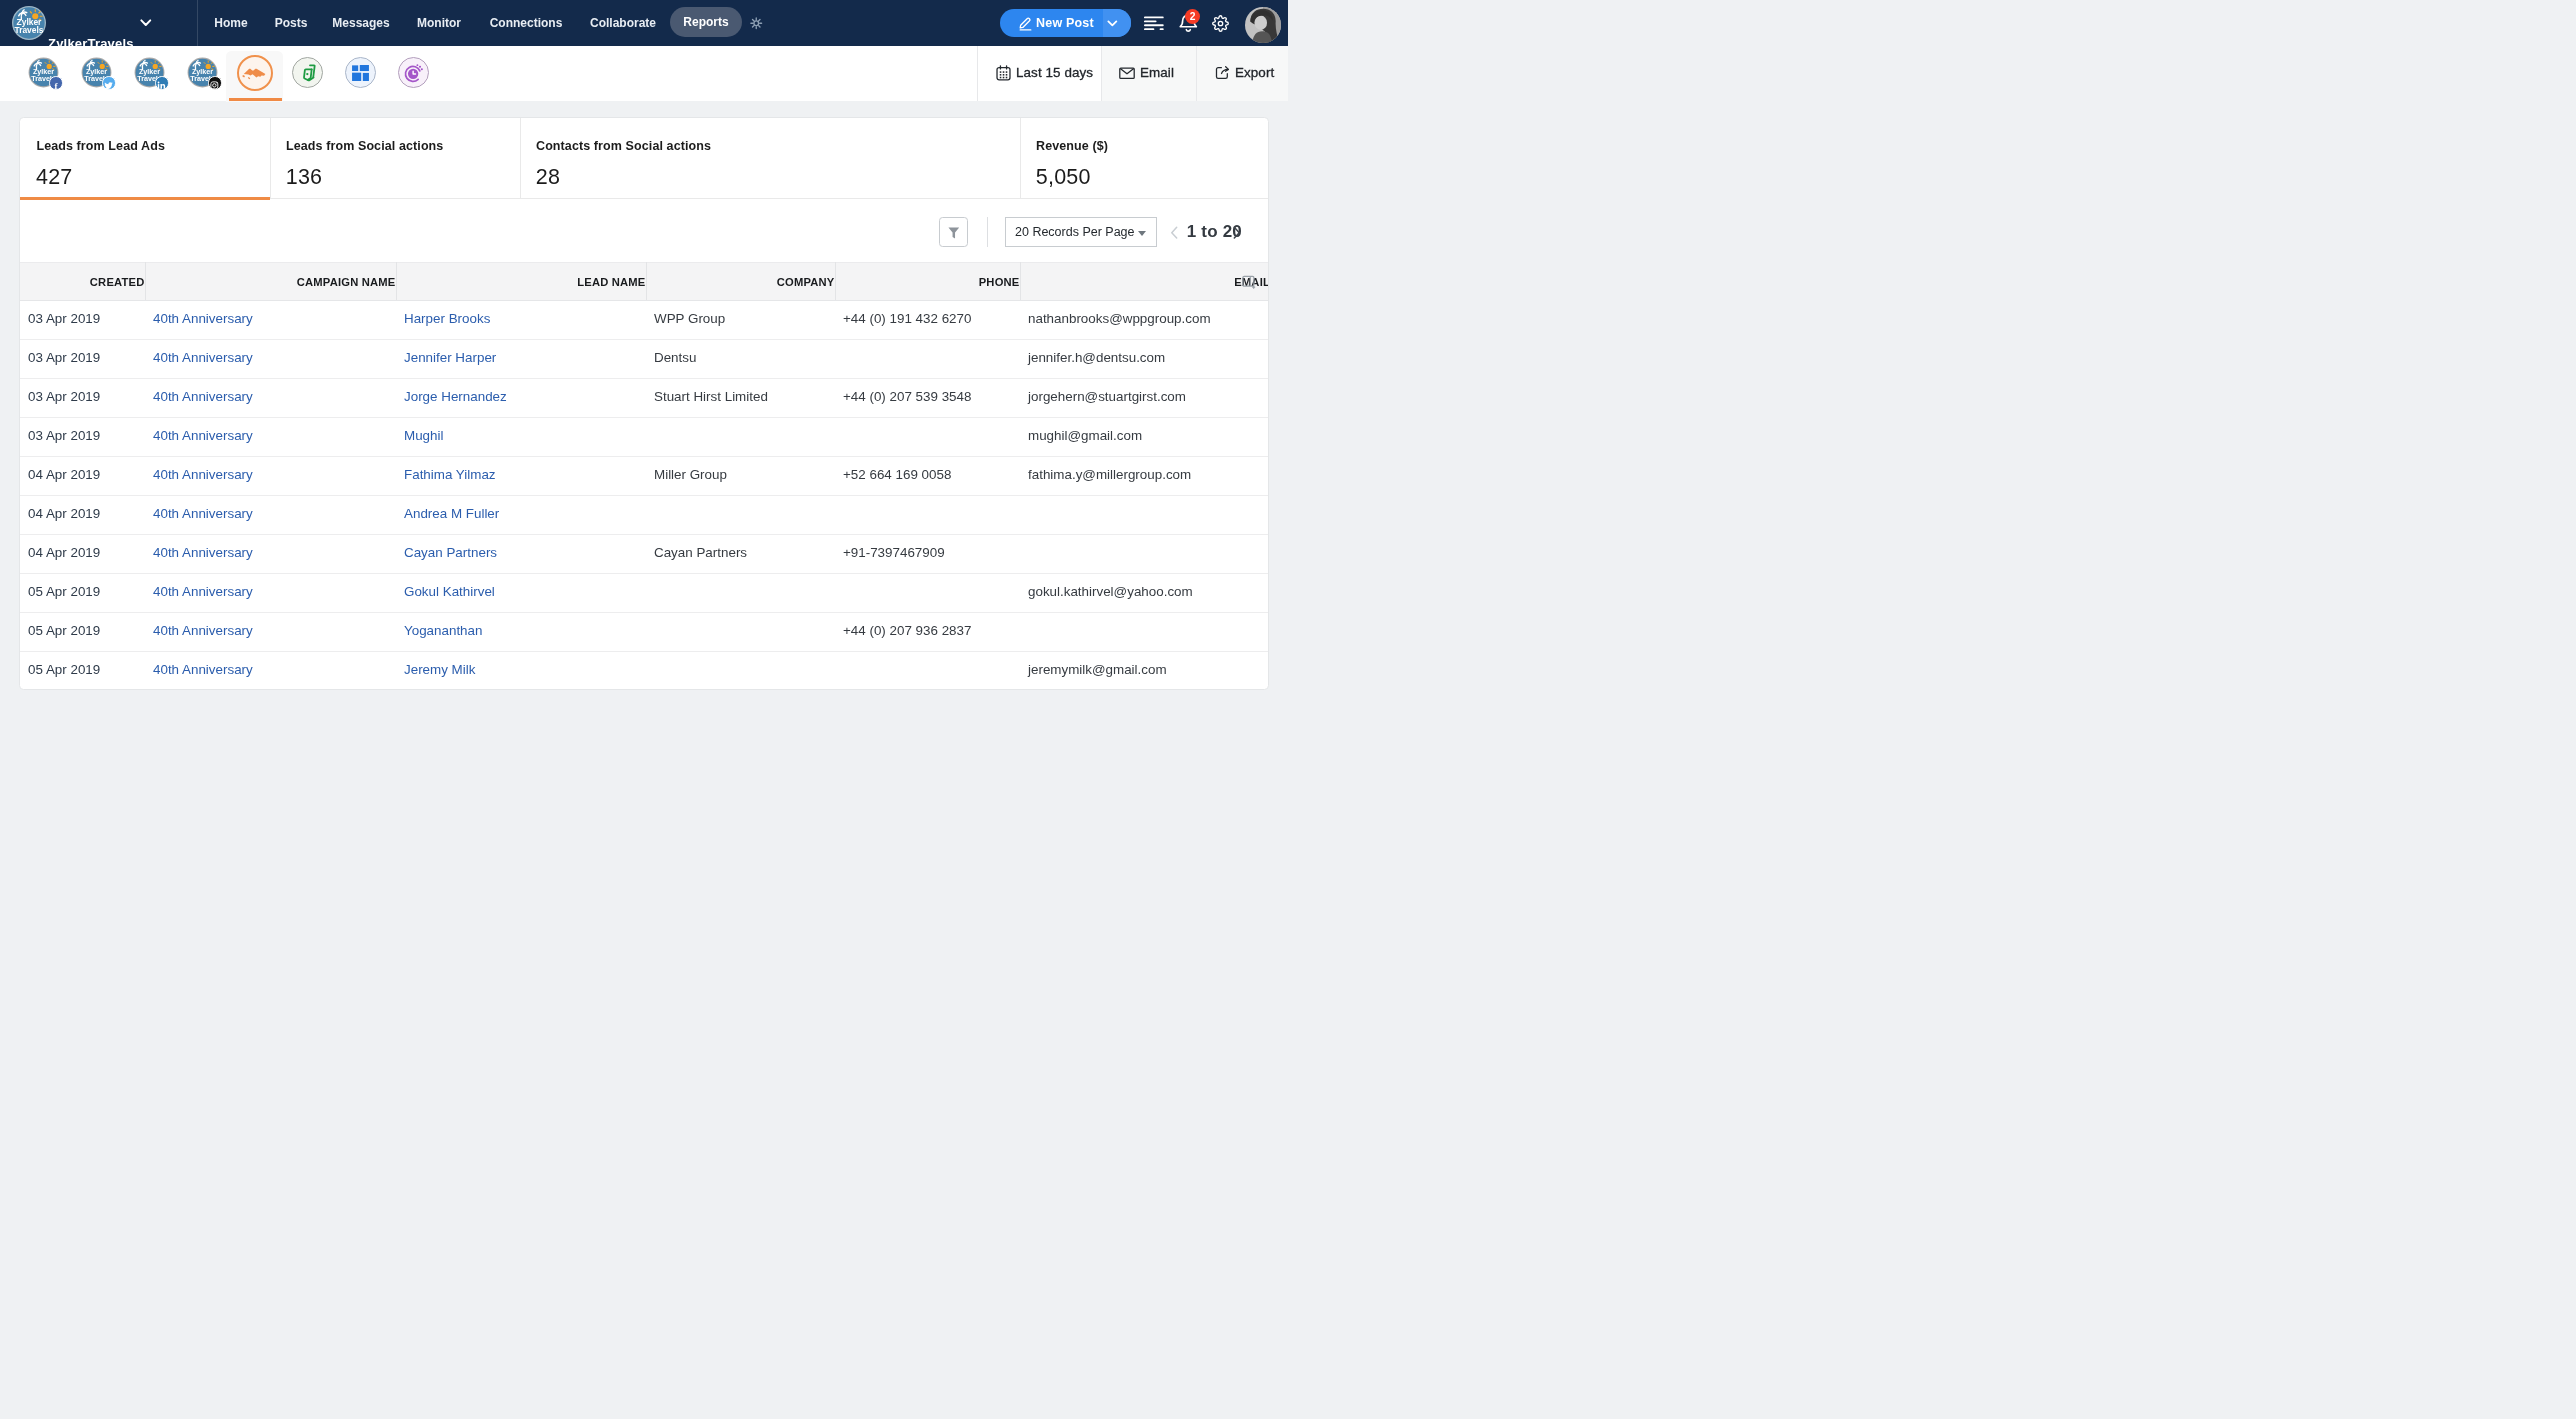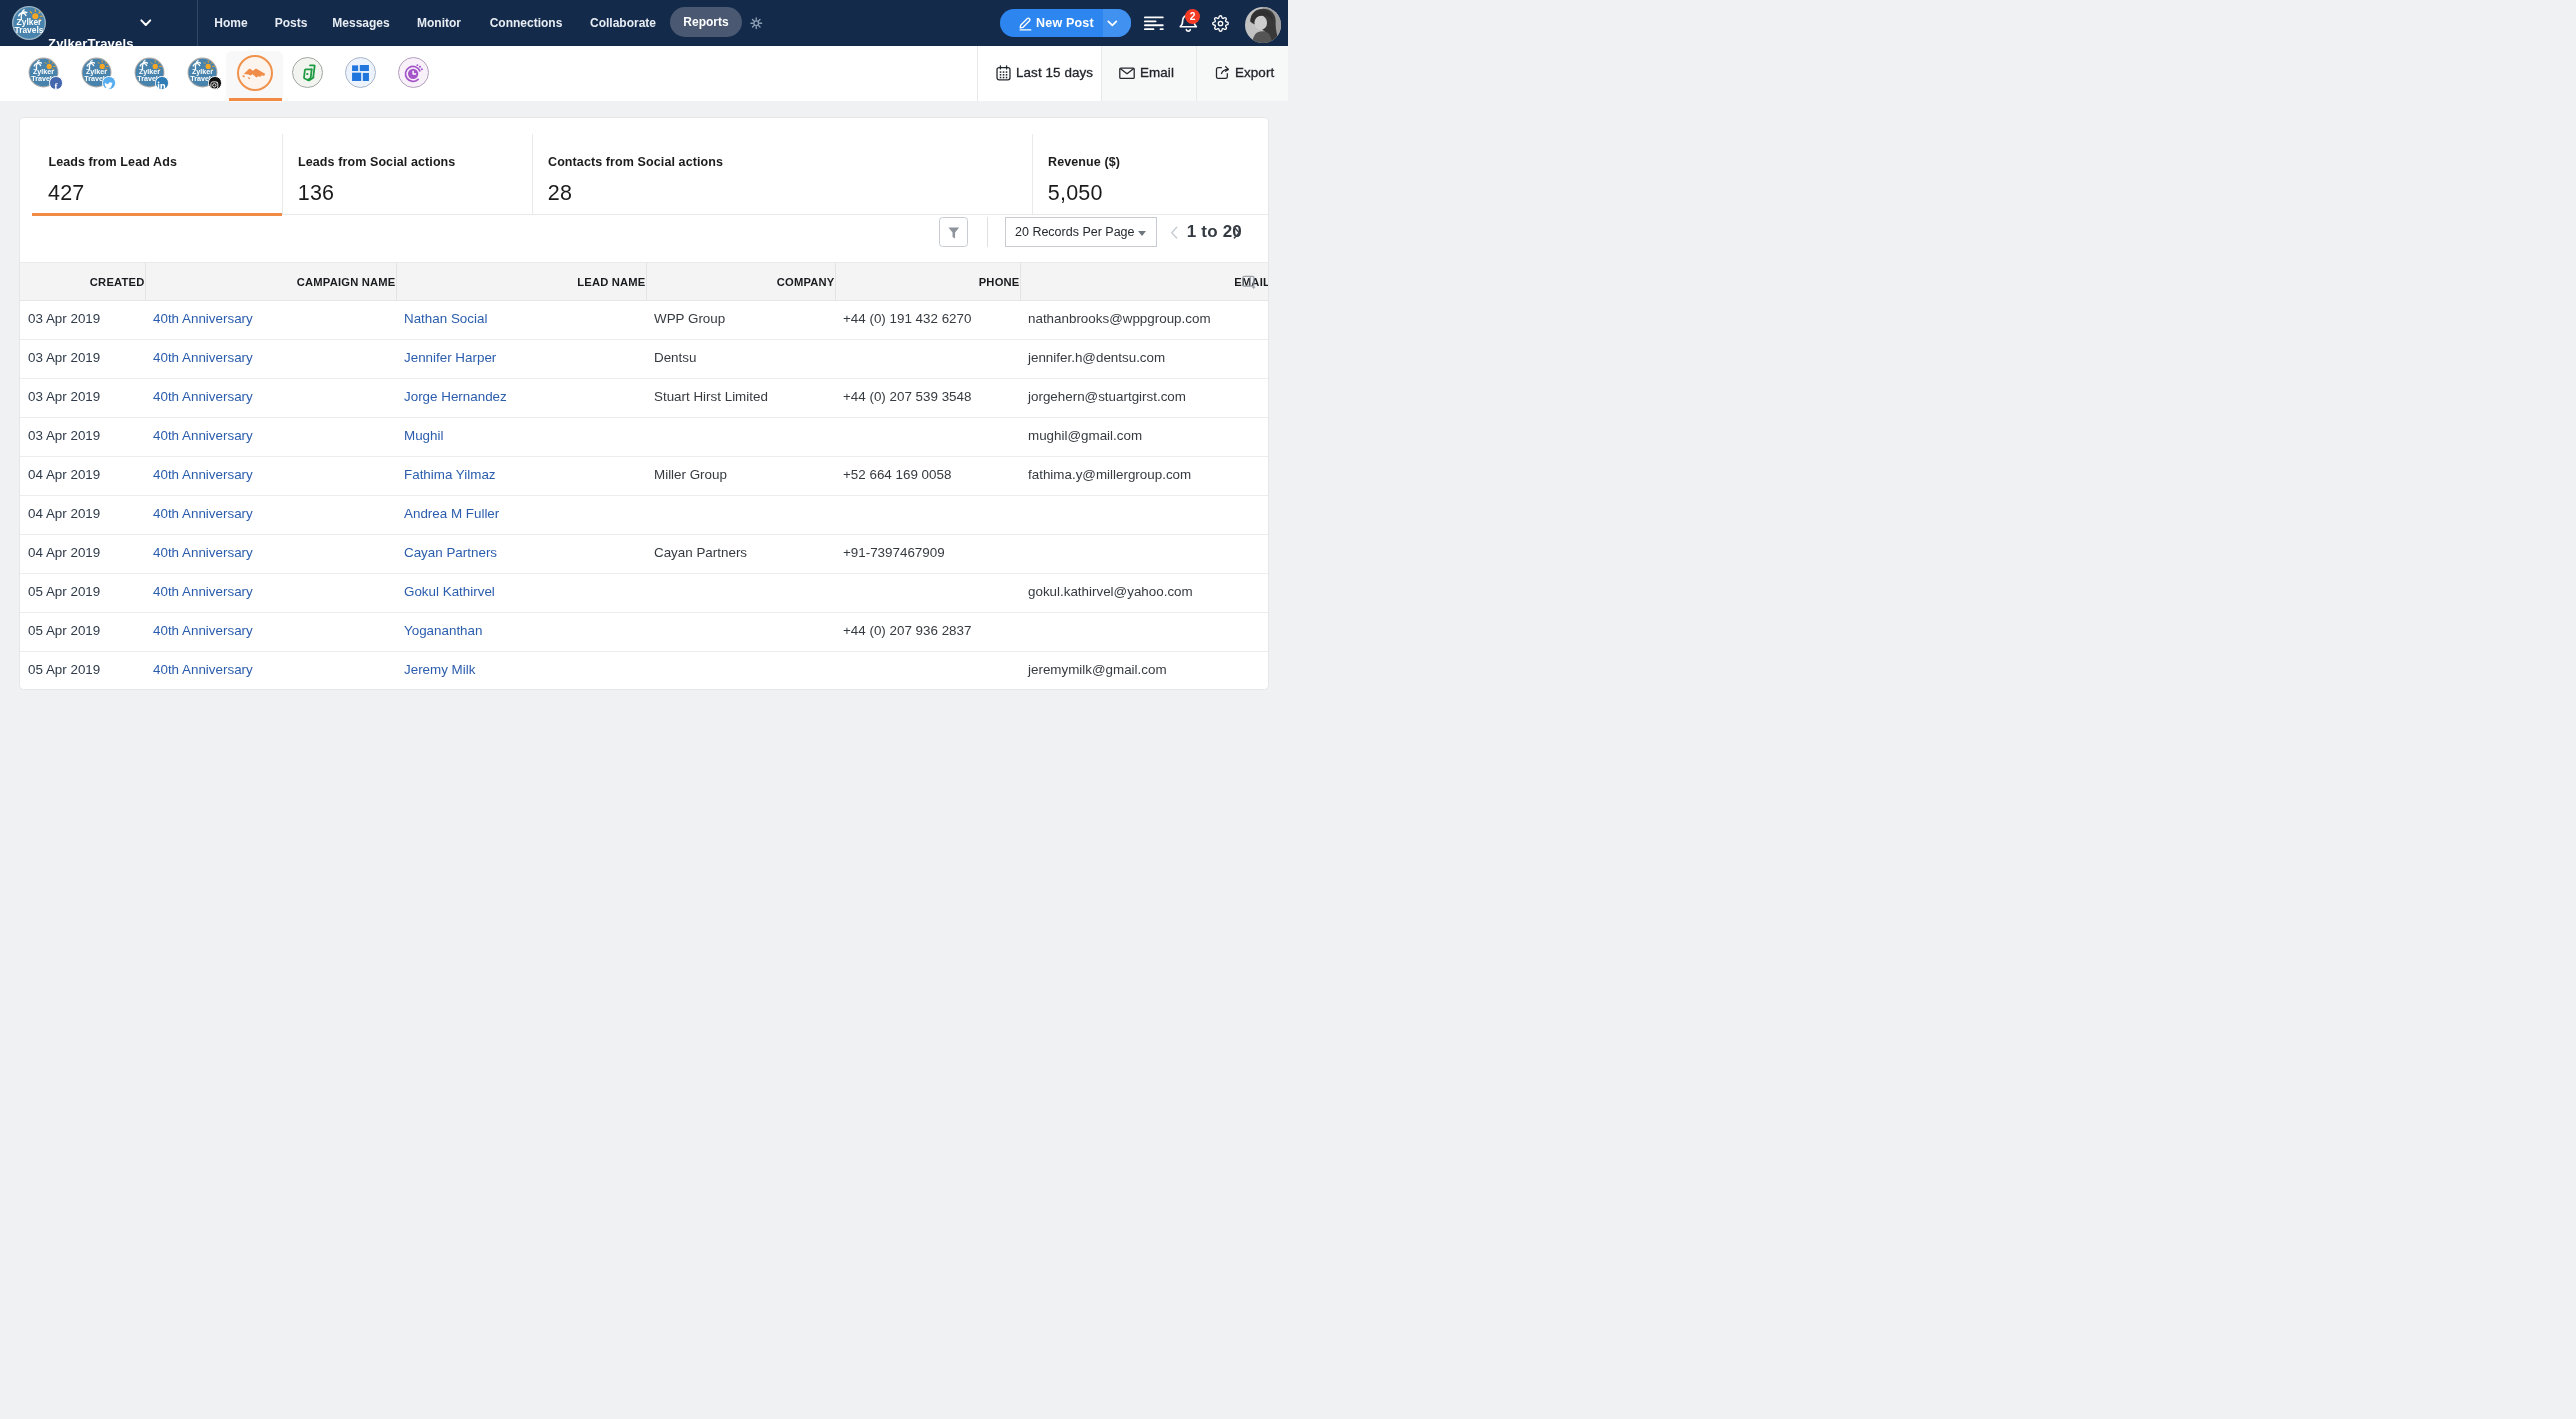--- a/index.html
+++ b/index.html
@@ -21,21 +21,21 @@
 .tabhl { position:absolute; left:226px; top:4.5px; width:57px; height:51px; background:#f8f8f8; border-radius:5.4px 5.4px 0 0; }
 .tabline { position:absolute; left:229px; top:52px; width:53px; height:3.1px; background:#f08a45; }
 .circ { position:absolute; top:11px; width:31px; height:31px; border-radius:50%; }
 .badge { position:absolute; right:-3.6px; bottom:-1.8px; width:13.4px; height:13.4px; border-radius:50%; border:1.3px solid #fff; }
 .tsec { position:absolute; top:0; height:55px; }
 .tsep { position:absolute; top:0; width:0.9px; height:55px; background:#e7e8ea; }
 .tlabel { position:absolute; top:20px; line-height:13.4px; font-size:13.4px; color:#22262b; letter-spacing:0.1px; -webkit-text-stroke:0.3px #22262b; }
 
 .card { position:absolute; left:19px; top:117px; width:1250px; height:573px; background:#fff; border:0.9px solid #e4e6e8; border-radius:4.5px; overflow:hidden; }
 
-.stats { position:absolute; left:12px; top:0; width:100%; height:81px; border-bottom:0.9px solid #e9e9e9;margin-top:16px; }
+.stats { position:absolute; left:0; top:0; width:100%; height:81px; border-bottom:0.9px solid #e9e9e9; }
 .panel { position:absolute; top:0; height:81px; width:250px; }
 .panel.bl { border-left:0.9px solid #e9e9e9; }
 .ptitle { position:absolute; left:16.4px; top:22px; font-size:12.5px; line-height:12.5px; font-weight:bold; color:#1c1c1c; letter-spacing:0.1px; white-space:nowrap; }
 .pnum { position:absolute; left:16px; top:49px; font-size:21.5px; line-height:21.5px; color:#1b1b1b; letter-spacing:0.2px; white-space:nowrap; }
 .plbl { font-size:11.2px; color:#333; letter-spacing:0.2px; }
 .uline { position:absolute; left:0; bottom:-0.9px; width:250px; height:3.1px; background:#ef8b45; }
 
 .fbtn { position:absolute; left:919px; top:99px; width:29px; height:30px; border:0.9px solid #c8ccd0; border-radius:3.6px; background:#fff; }
 .cdiv { position:absolute; left:967px; top:99px; width:0.9px; height:30px; background:#dddfe2; }
 .drop { position:absolute; left:985px; top:99px; width:152px; height:30px; border:0.9px solid #c8ccd0; border-radius:0; background:#fff; font-size:12.5px; color:#24292e; line-height:29.5px; padding-left:9px; }
@@ -352,21 +352,21 @@
           <th>CREATED</th>
           <th>CAMPAIGN NAME</th>
           <th>LEAD NAME</th>
           <th>COMPANY</th>
           <th>PHONE</th>
           <th>EMAIL</th>
         </tr>
     <tr>
           <td class="date">03 Apr 2019</td>
           <td><a class="lnk">40th Anniversary</a></td>
-          <td><a class="lnk">Nathan Social</a></td>
+          <td><a class="lnk">Harper Brooks</a></td>
           <td>WPP Group</td>
           <td>+44 (0) 191 432 6270</td>
           <td>nathanbrooks@wppgroup.com</td>
         </tr>
     <tr>
           <td class="date">03 Apr 2019</td>
           <td><a class="lnk">40th Anniversary</a></td>
           <td><a class="lnk">Jennifer Harper</a></td>
           <td>Dentsu</td>
           <td></td>

